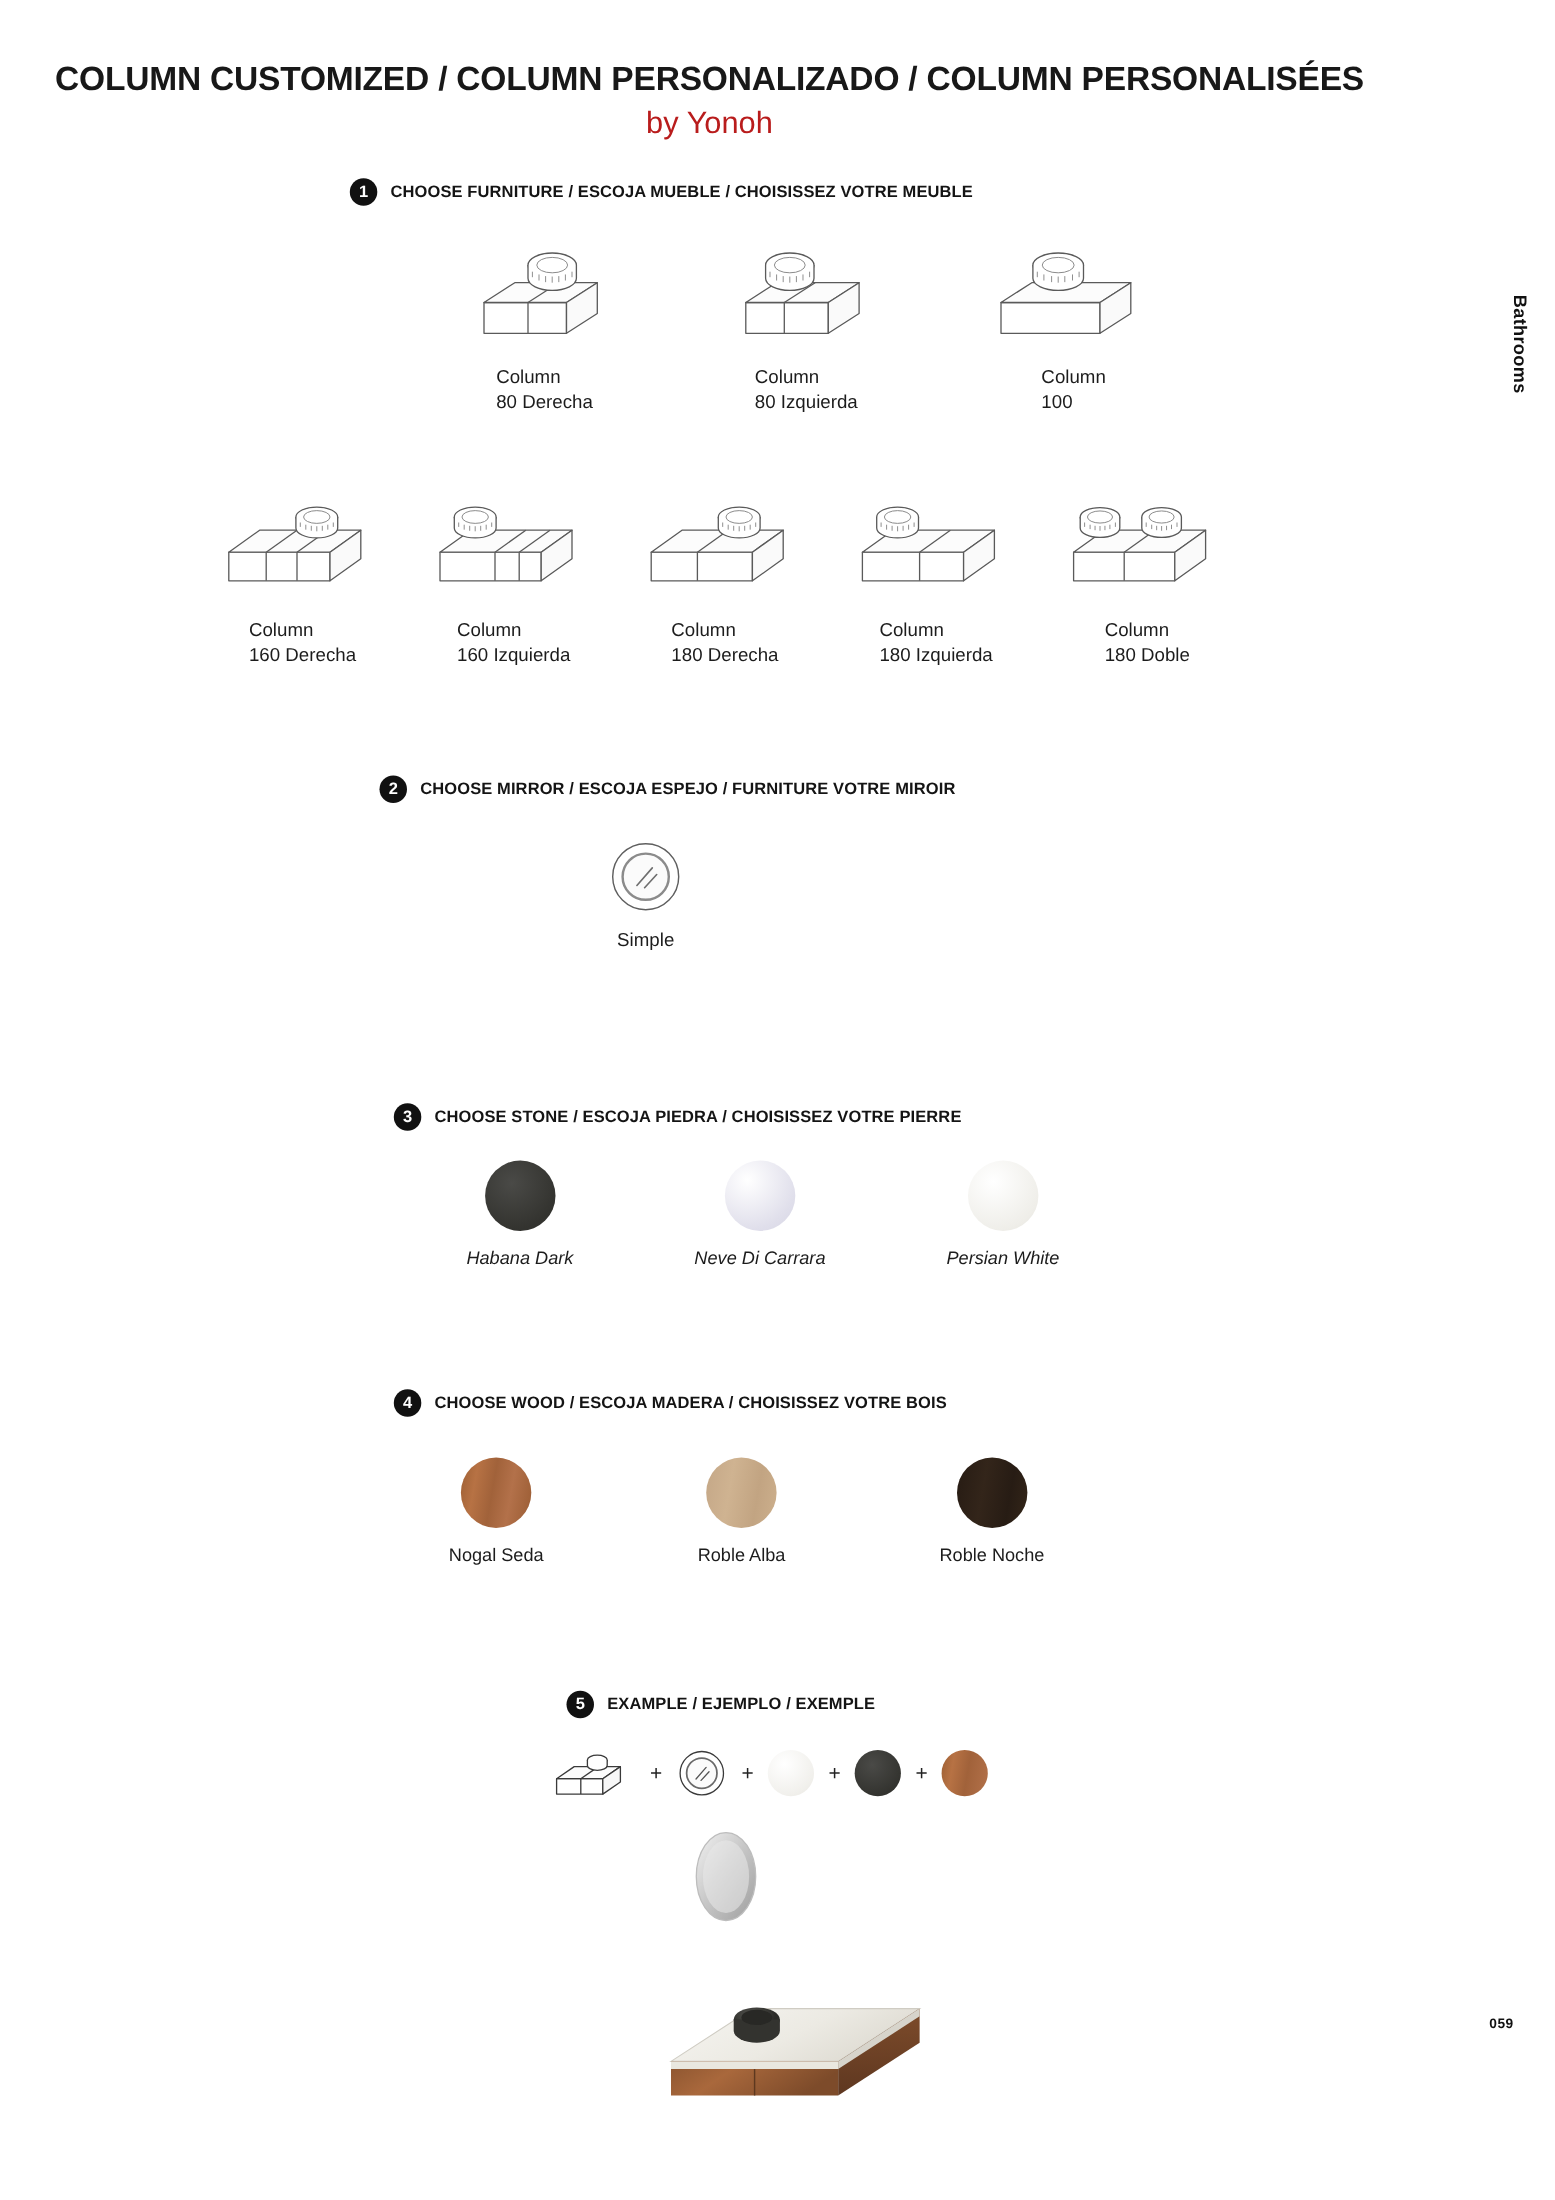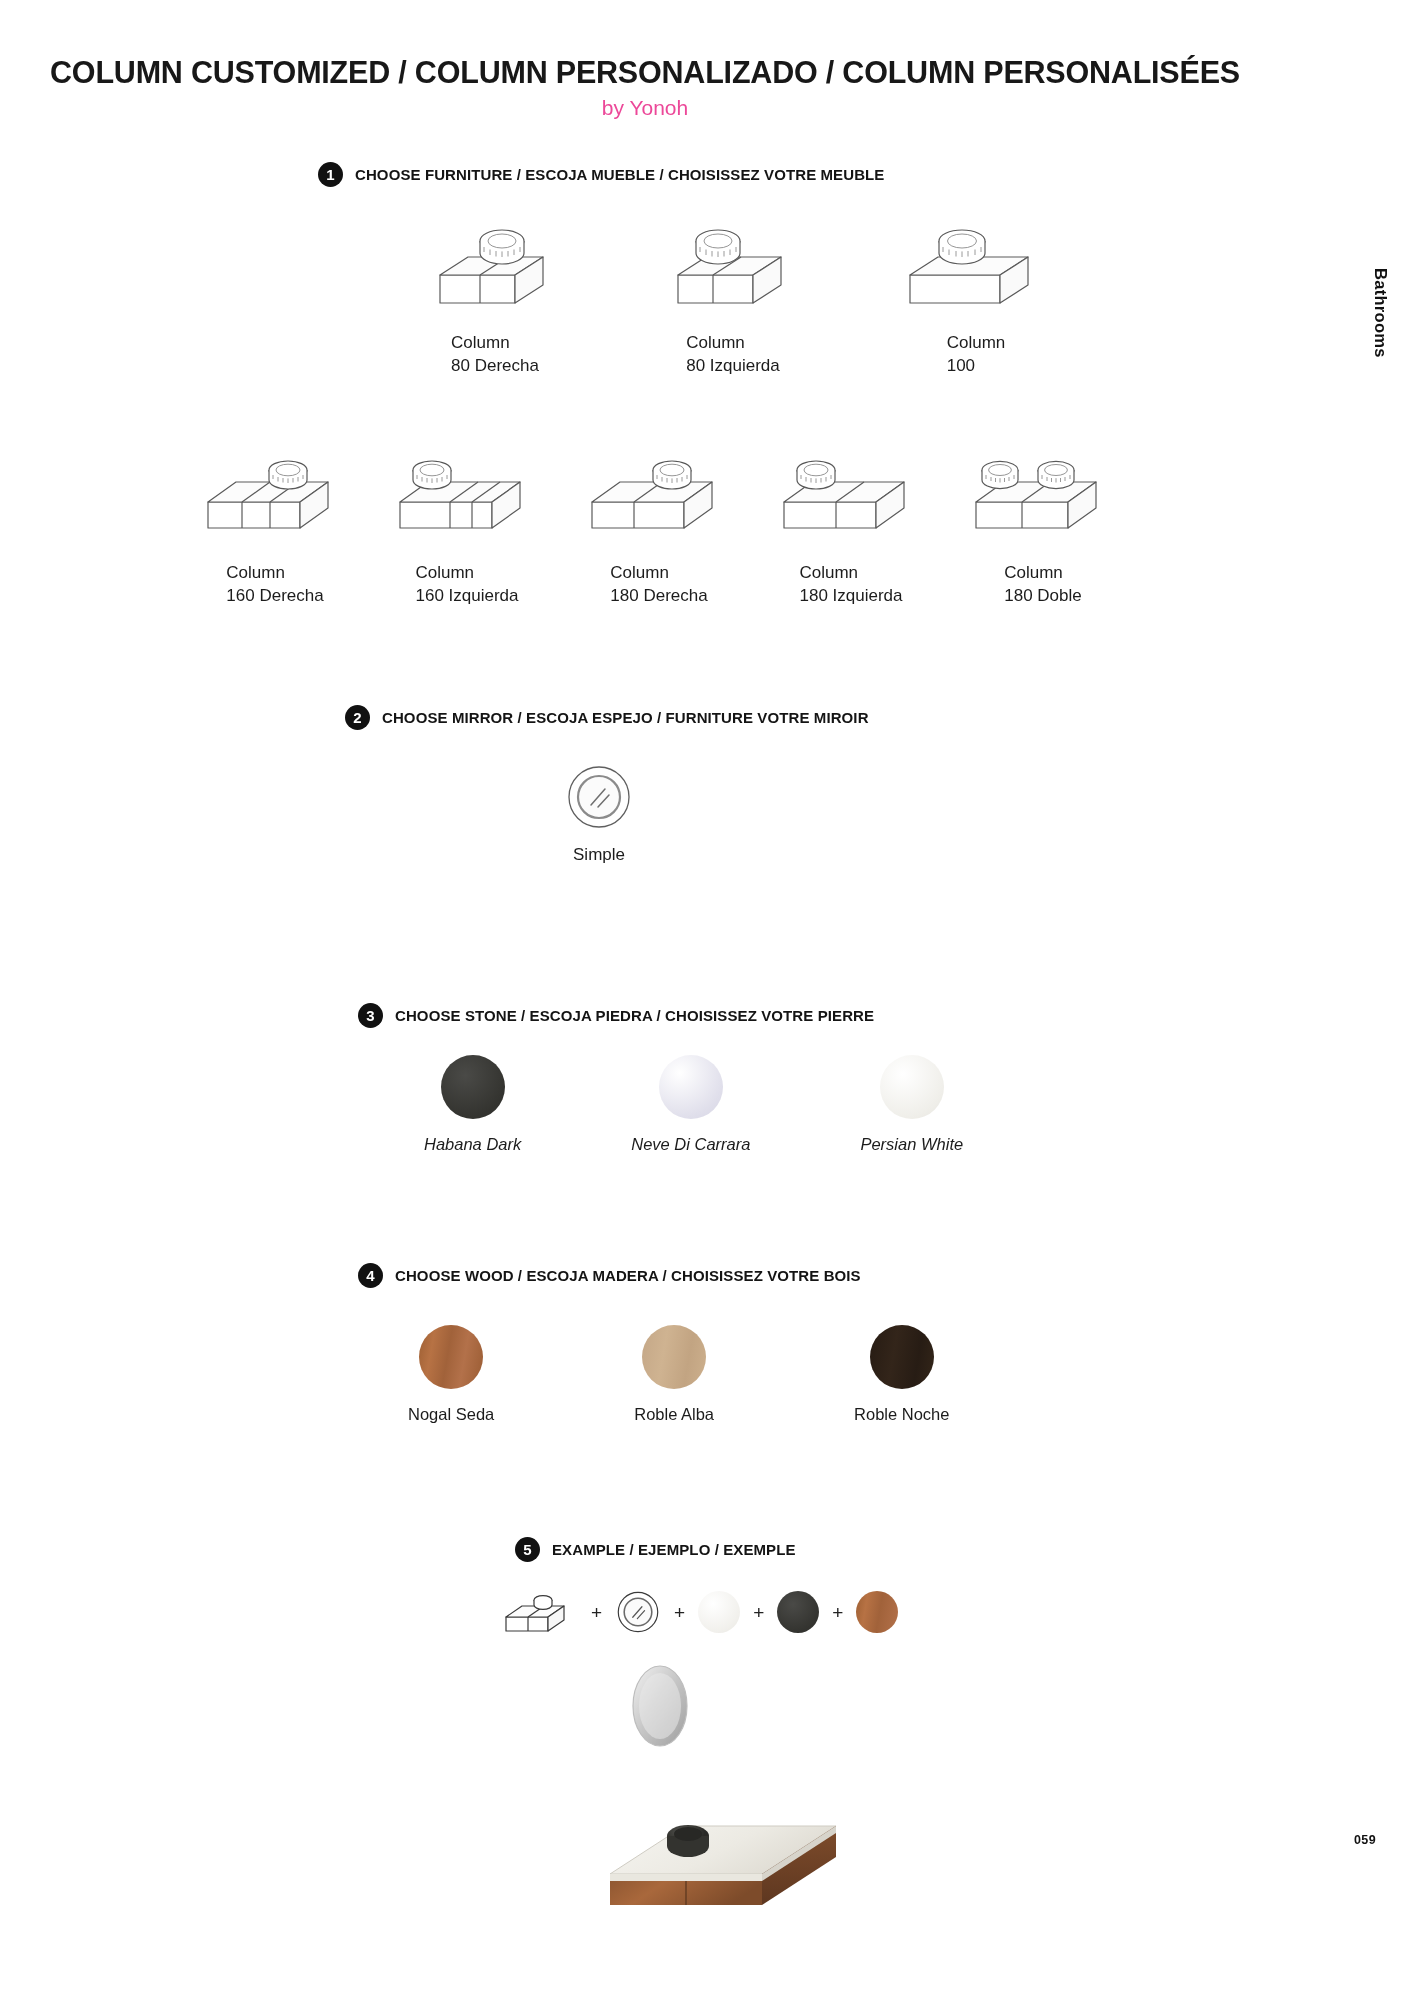--- a/index.html
+++ b/index.html
@@ -31,23 +31,23 @@
     text-align: center;
   }
   .page-title {
     font-size: 30.5px;
     font-weight: 700;
     letter-spacing: -0.2px;
     color: #181818;
     white-space: nowrap;
   }
   .page-subtitle {
-    font-size: 21px;
+    font-size: 28px;
     font-weight: 400;
-    color: #ec4899;
+    color: #b91c1c;
     margin-top: 6px;
   }
 
   
   .side-label {
     position: absolute;
     right: 24px;
     top: 268px;
     font-size: 16.5px;
     font-weight: 700;
@@ -423,21 +423,21 @@
       <div class="option-label">Column
 180 Doble</div>
     </div>
   </div>
 
   <div class="section-header" style="left:345px; top:705px;">
     <span class="step-badge">2</span>
     <span class="section-title">CHOOSE MIRROR / ESCOJA ESPEJO / FURNITURE VOTRE MIROIR</span>
   </div>
 
-  <div class="option-row" style="left:564px; top:760px; gap:110px;">
+  <div class="option-row" style="left:552px; top:760px; gap:110px;">
     <div class="option">
       <div class="option-art" style="height:72px;">
         <svg width="70" height="70" viewBox="0 0 70 70">
           <circle cx="35" cy="35" r="30" fill="#ffffff" stroke="#5f5f5f" stroke-width="1.3"></circle>
           <circle cx="35" cy="35" r="21" fill="#fbfbfb" stroke="#8b8b8b" stroke-width="2.2"></circle>
           <g stroke="#6f6f6f" stroke-width="1.5" stroke-linecap="round">
             <path d="M27 43 L41 27"></path>
             <path d="M34 45 L45 33"></path>
           </g>
         </svg>

